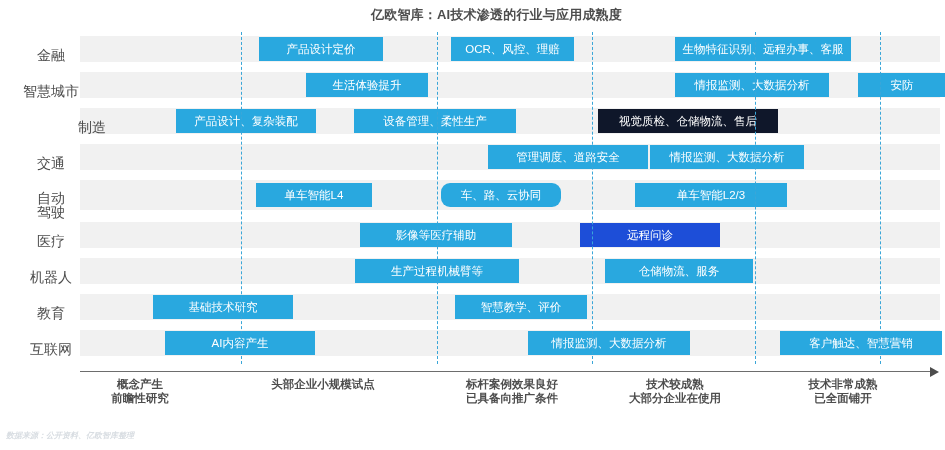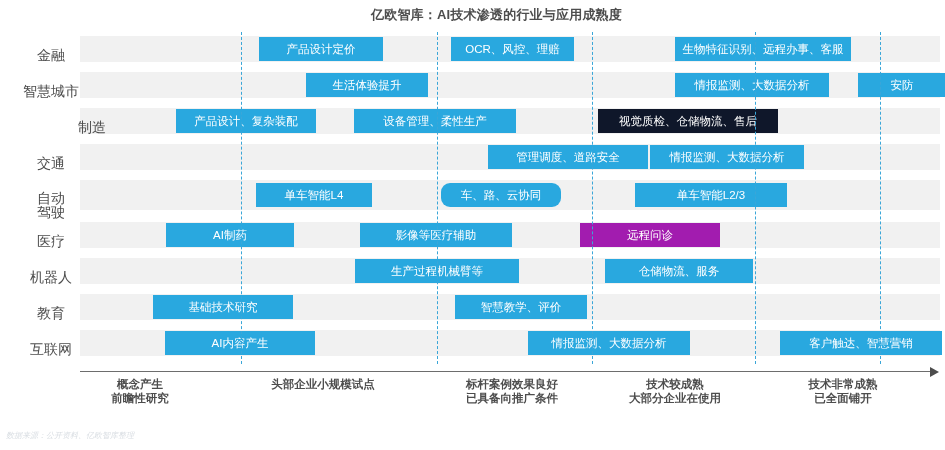--- a/index.html
+++ b/index.html
@@ -41,21 +41,21 @@
     border-left:9px solid #4d4d4d;
   }
 
   .stage{
     position:absolute;top:377px;text-align:center;
     font-size:11.5px;color:#4d4d4d;line-height:14px;font-weight:bold;
   }
 
   .source{
     position:absolute;left:6px;top:430px;
-    font-size:8px;color:#d8dde2;font-style:italic;font-weight:normal;
+    font-size:8px;color:#d8dde2;font-style:italic;font-weight:bold;
   }
 </style>
 </head>
 <body>
 
 <div id="chart-root">
 
   <div class="title">亿欧智库：AI技术渗透的行业与应用成熟度</div>
 
   <div class="plot" id="plot">
@@ -72,23 +72,22 @@
       <div class="box" style="left: 274px; width: 162px; top: 77px; background: rgb(41, 168, 223);">设备管理、柔性生产</div>
       <div class="box" style="left: 518px; width: 180px; top: 77px; background: #0f172a;">视觉质检、仓储物流、售后</div>
       <div class="row" style="top: 112px;"></div>
       <div class="box" style="left: 408px; width: 160px; top: 113px; background: rgb(41, 168, 223);">管理调度、道路安全</div>
       <div class="box" style="left: 570px; width: 154px; top: 113px; background: rgb(41, 168, 223);">情报监测、大数据分析</div>
       <div class="row" style="top: 148px; height: 30px;"></div>
       <div class="box" style="left: 176px; width: 116px; top: 151px; background: rgb(41, 168, 223);">单车智能L4</div>
       <div class="box" style="left: 361px; width: 120px; top: 151px; background: rgb(41, 168, 223); border-radius: 9px;">车、路、云协同</div>
       <div class="box" style="left: 555px; width: 152px; top: 151px; background: rgb(41, 168, 223);">单车智能L2/3</div>
       <div class="row" style="top: 190px;"></div>
-      <div class="box" style="left: 86px; width: 128px; top: 191px; background: rgb(41, 168, 223);">AI制药</div>
       <div class="box" style="left: 280px; width: 152px; top: 191px; background: rgb(41, 168, 223);">影像等医疗辅助</div>
-      <div class="box" style="left: 500px; width: 140px; top: 191px; background: #a21caf;">远程问诊</div>
+      <div class="box" style="left: 500px; width: 140px; top: 191px; background: #1d4ed8;">远程问诊</div>
       <div class="row" style="top: 226px;"></div>
       <div class="box" style="left: 525px; width: 148px; top: 227px; background: rgb(41, 168, 223);">仓储物流、服务</div>
       <div class="box" style="left: 275px; width: 164px; top: 227px; background: rgb(41, 168, 223);">生产过程机械臂等</div>
       <div class="row" style="top: 262px;"></div>
       <div class="box" style="left: 73px; width: 140px; top: 263px; background: rgb(41, 168, 223);">基础技术研究</div>
       <div class="box" style="left: 375px; width: 132px; top: 263px; background: rgb(41, 168, 223);">智慧教学、评价</div>
       <div class="row" style="top: 298px;"></div>
       <div class="box" style="left: 85px; width: 150px; top: 299px; background: rgb(41, 168, 223);">AI内容产生</div>
       <div class="box" style="left: 448px; width: 162px; top: 299px; background: rgb(41, 168, 223);">情报监测、大数据分析</div>
       <div class="box" style="left: 700px; width: 162px; top: 299px; background: rgb(41, 168, 223);">客户触达、智慧营销</div>

